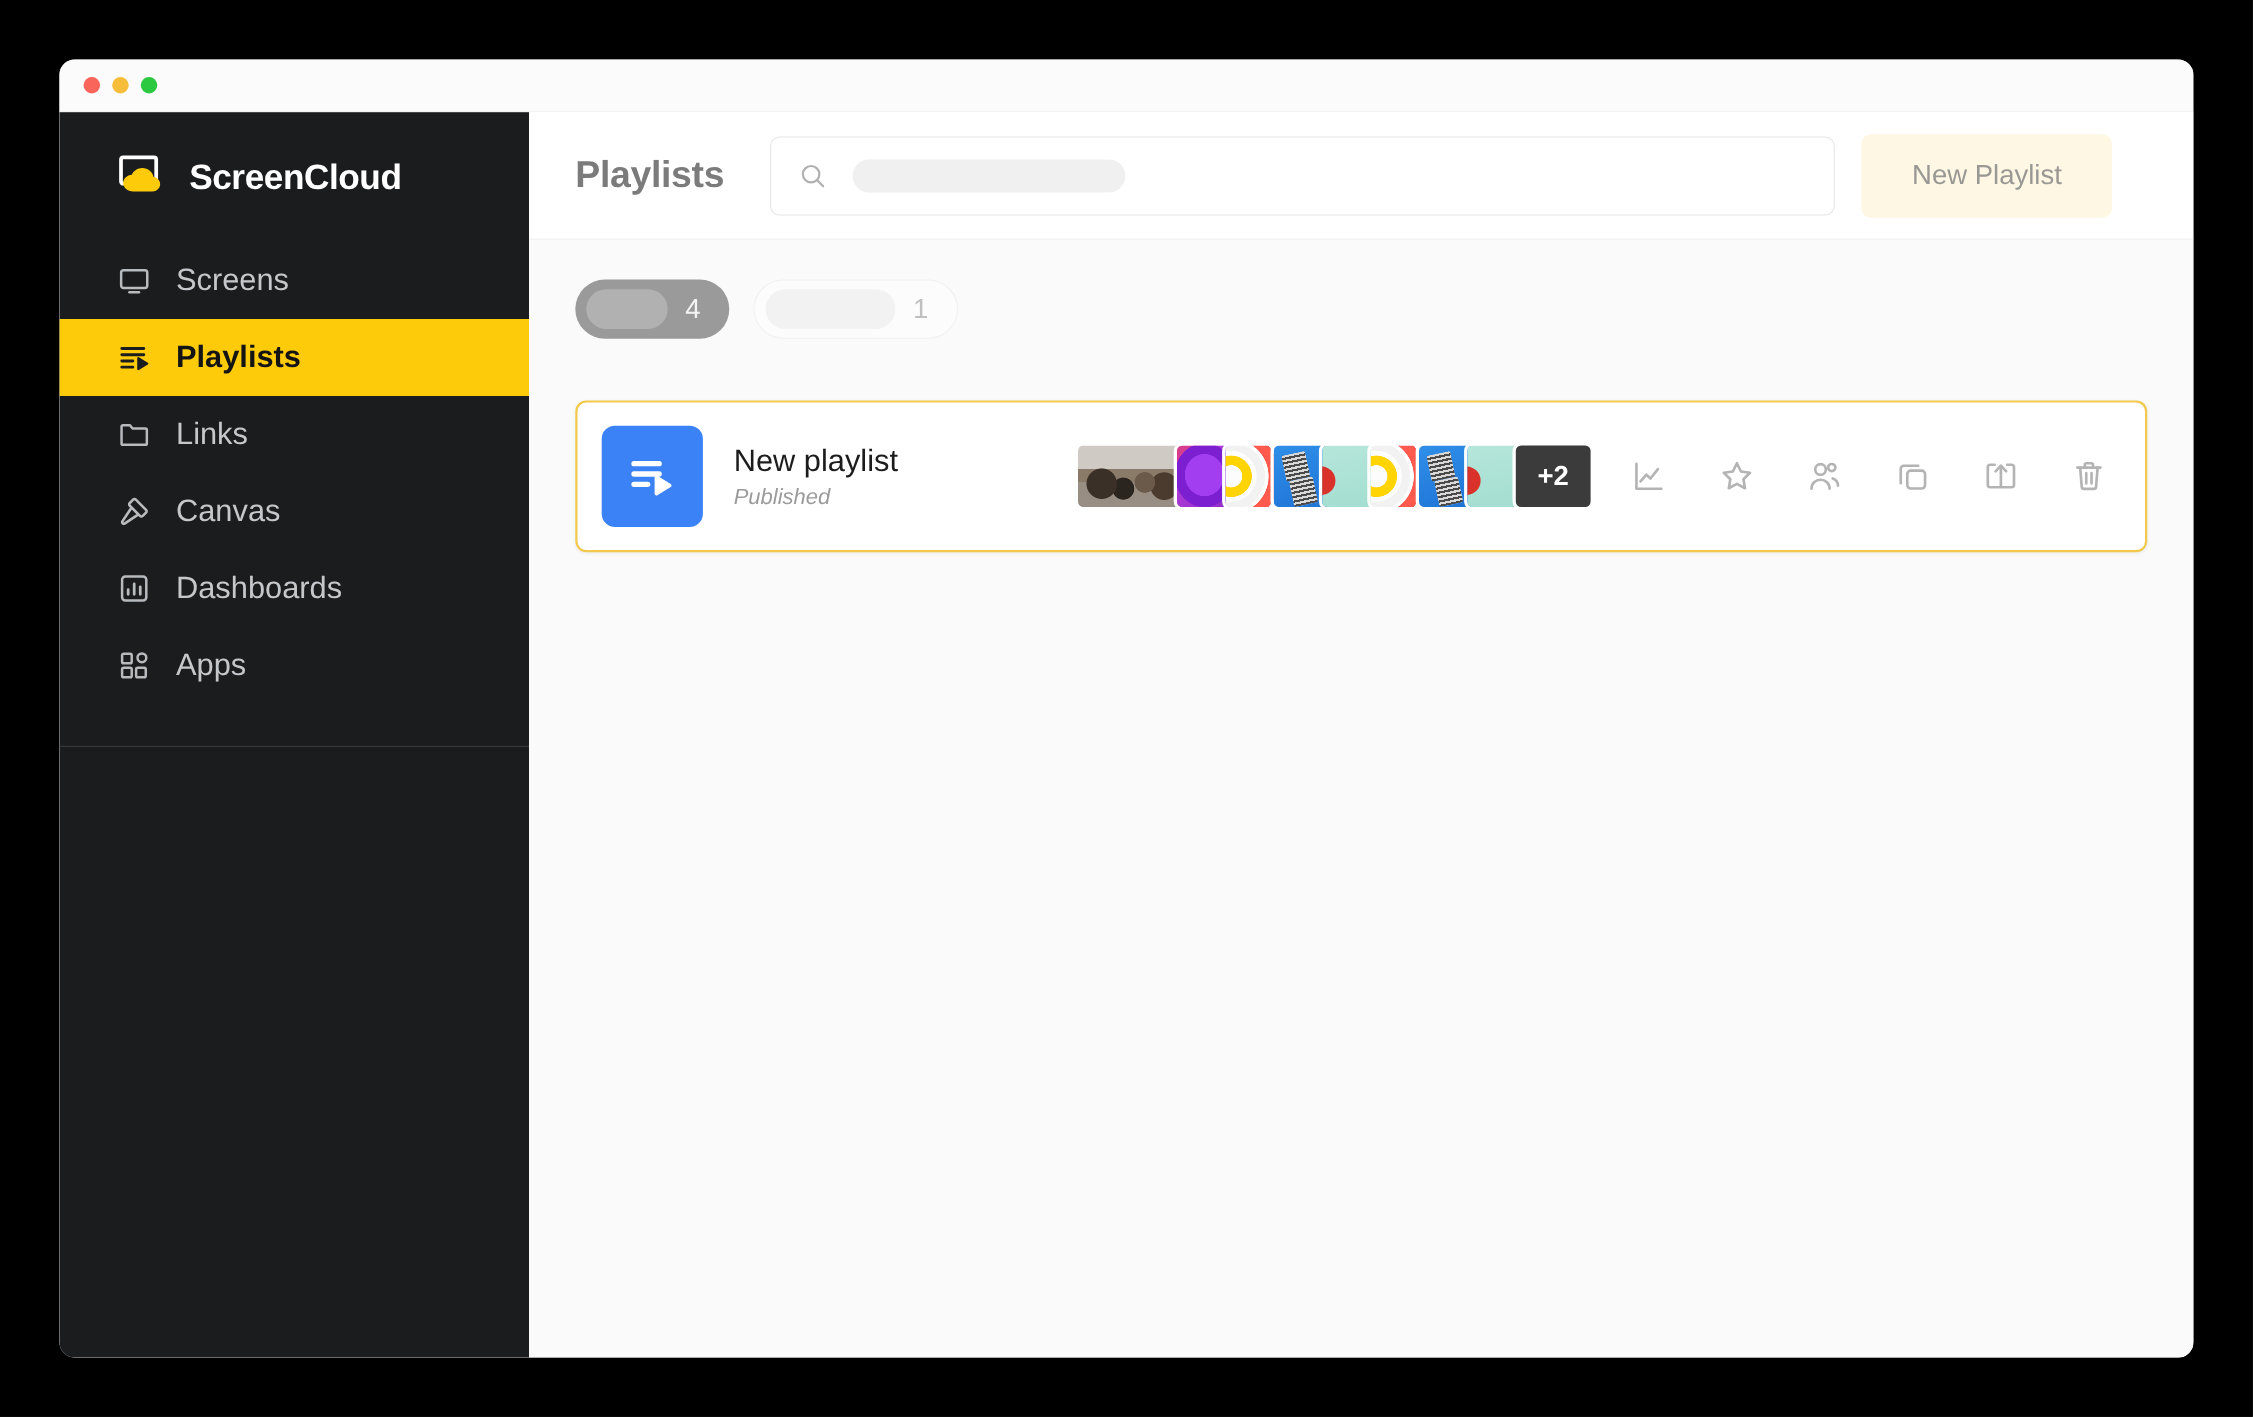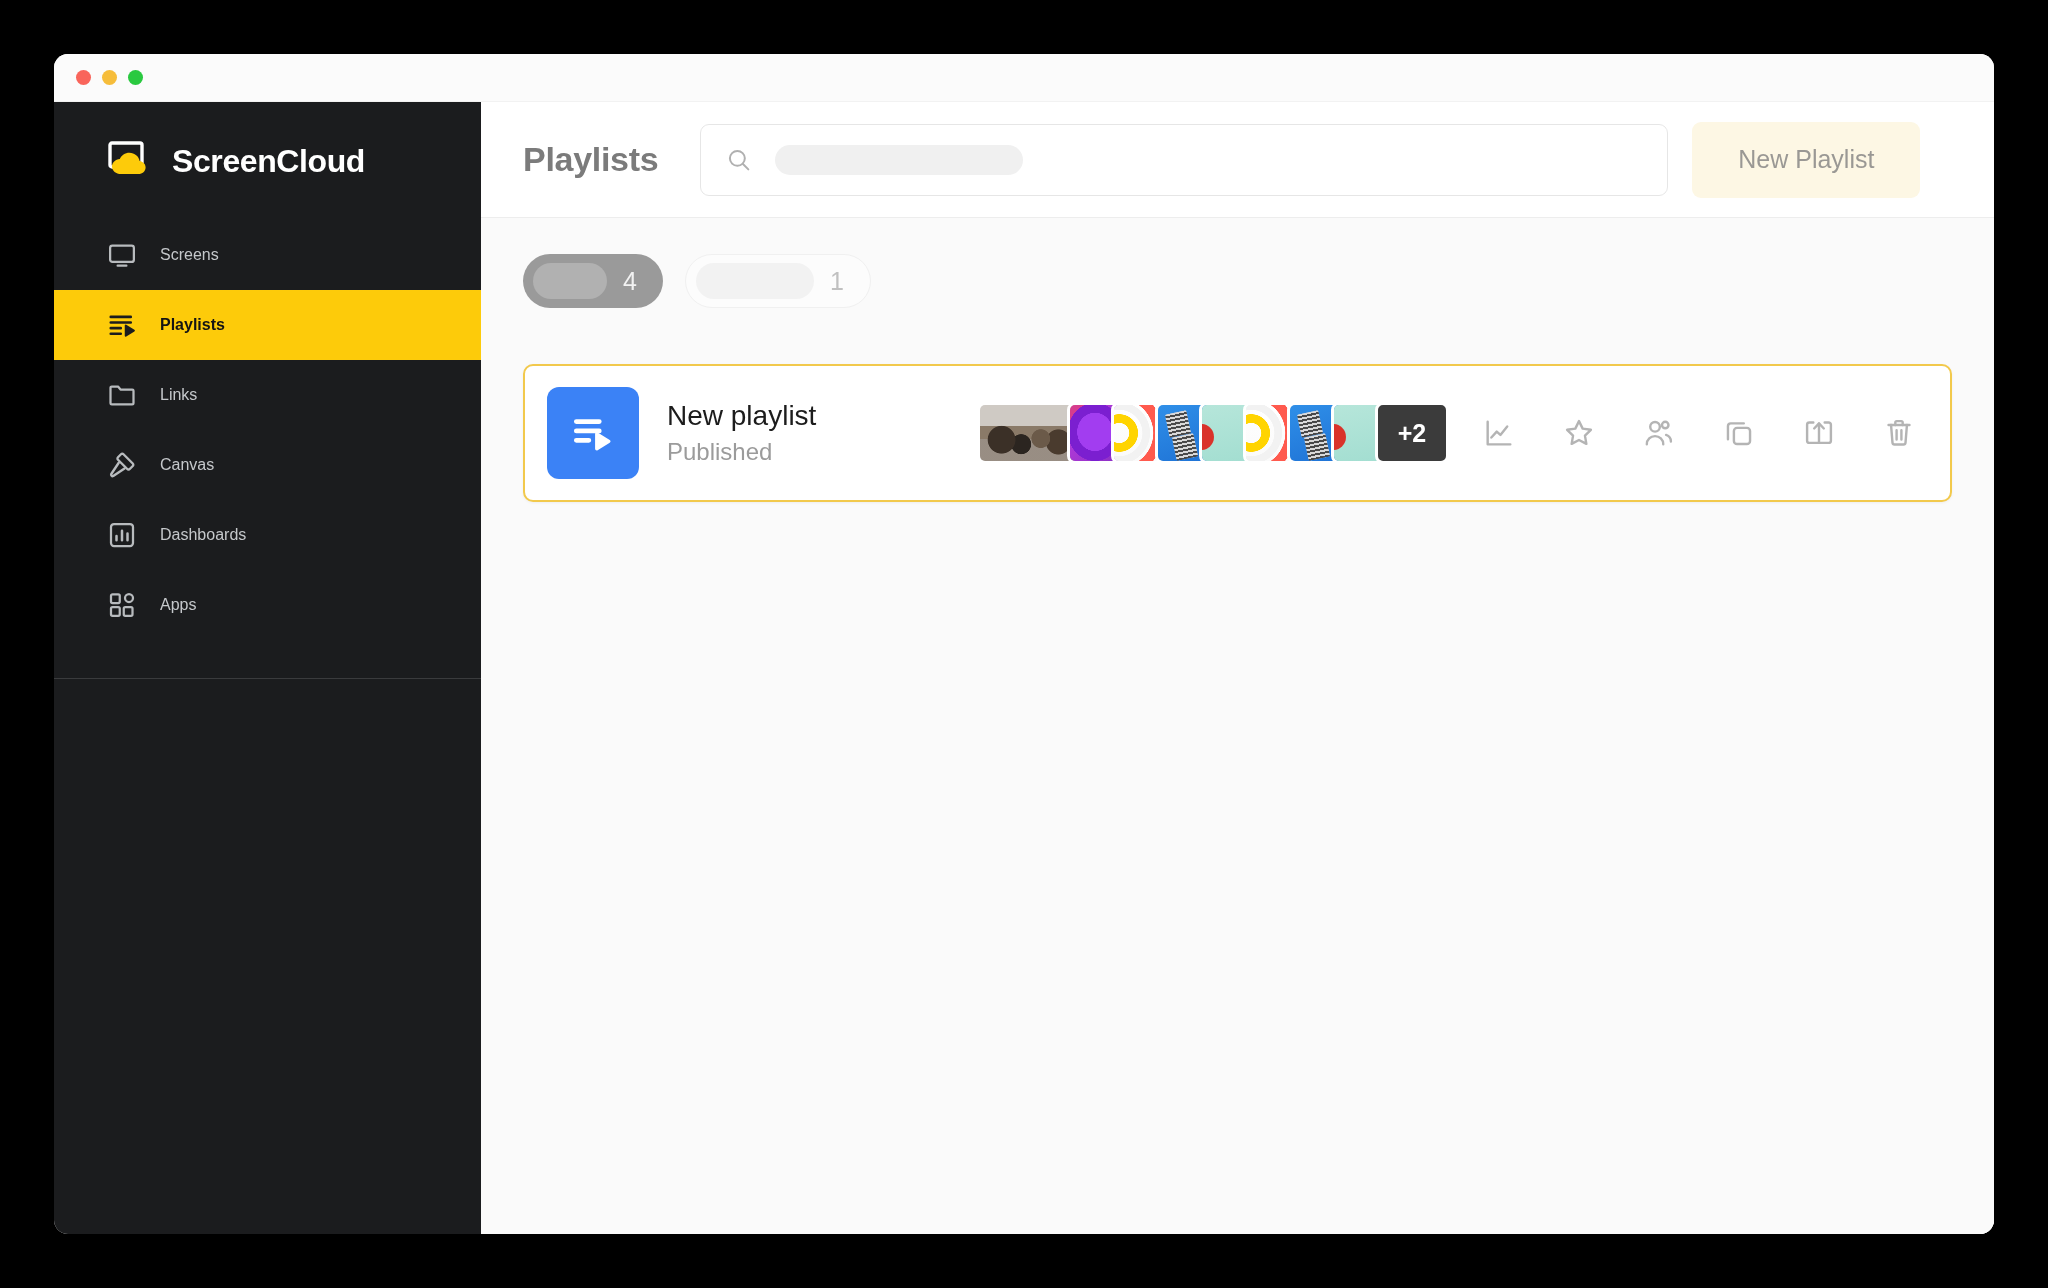--- a/index.html
+++ b/index.html
@@ -72,21 +72,21 @@
   }
   .nav-item .nav-icon {
     width: 32px; height: 32px;
     flex: 0 0 32px;
     display: flex; align-items: center; justify-content: center;
     color: #b8bbbe;
   }
   .nav-item .nav-label {
     margin-left: 22px;
     color: #c5c8cb;
-    font-size: 16px;
+    font-size: 28px;
   }
   .nav-item.active { background: #fdcb0a; }
   .nav-item.active .nav-icon { color: #1b1c1e; }
   .nav-item.active .nav-label { color: #141414; font-weight: bold; }
   #sidebar-divider { height: 1px; background: #3a3b3d; margin-top: 38px; }
   #sidebar-rest { flex: 1; }
 
   
   #main { flex: 1; display: flex; flex-direction: column; min-width: 0; background: #ffffff; }
 
@@ -186,21 +186,21 @@
   #row-thumb {
     width: 92px; height: 92px;
     flex: 0 0 92px;
     background: #3b82f6;
     border-radius: 12px;
     display: flex; align-items: center; justify-content: center;
     color: #ffffff;
   }
   #row-texts { margin-left: 28px; flex: 0 0 auto; width: 300px; }
   #row-title { font-size: 28px; color: #1c1c1c; }
-  #row-status { font-size: 24px; color: #9b9b9b; margin-top: 6px; }
+  #row-status { font-size: 20px; color: #9b9b9b; font-style: italic; margin-top: 6px; }
 
   
   #thumb-strip {
     display: flex;
     align-items: center;
     flex: 0 0 auto;
     margin-left: 10px;
   }
   .thumb {
     width: 58px; height: 62px;

